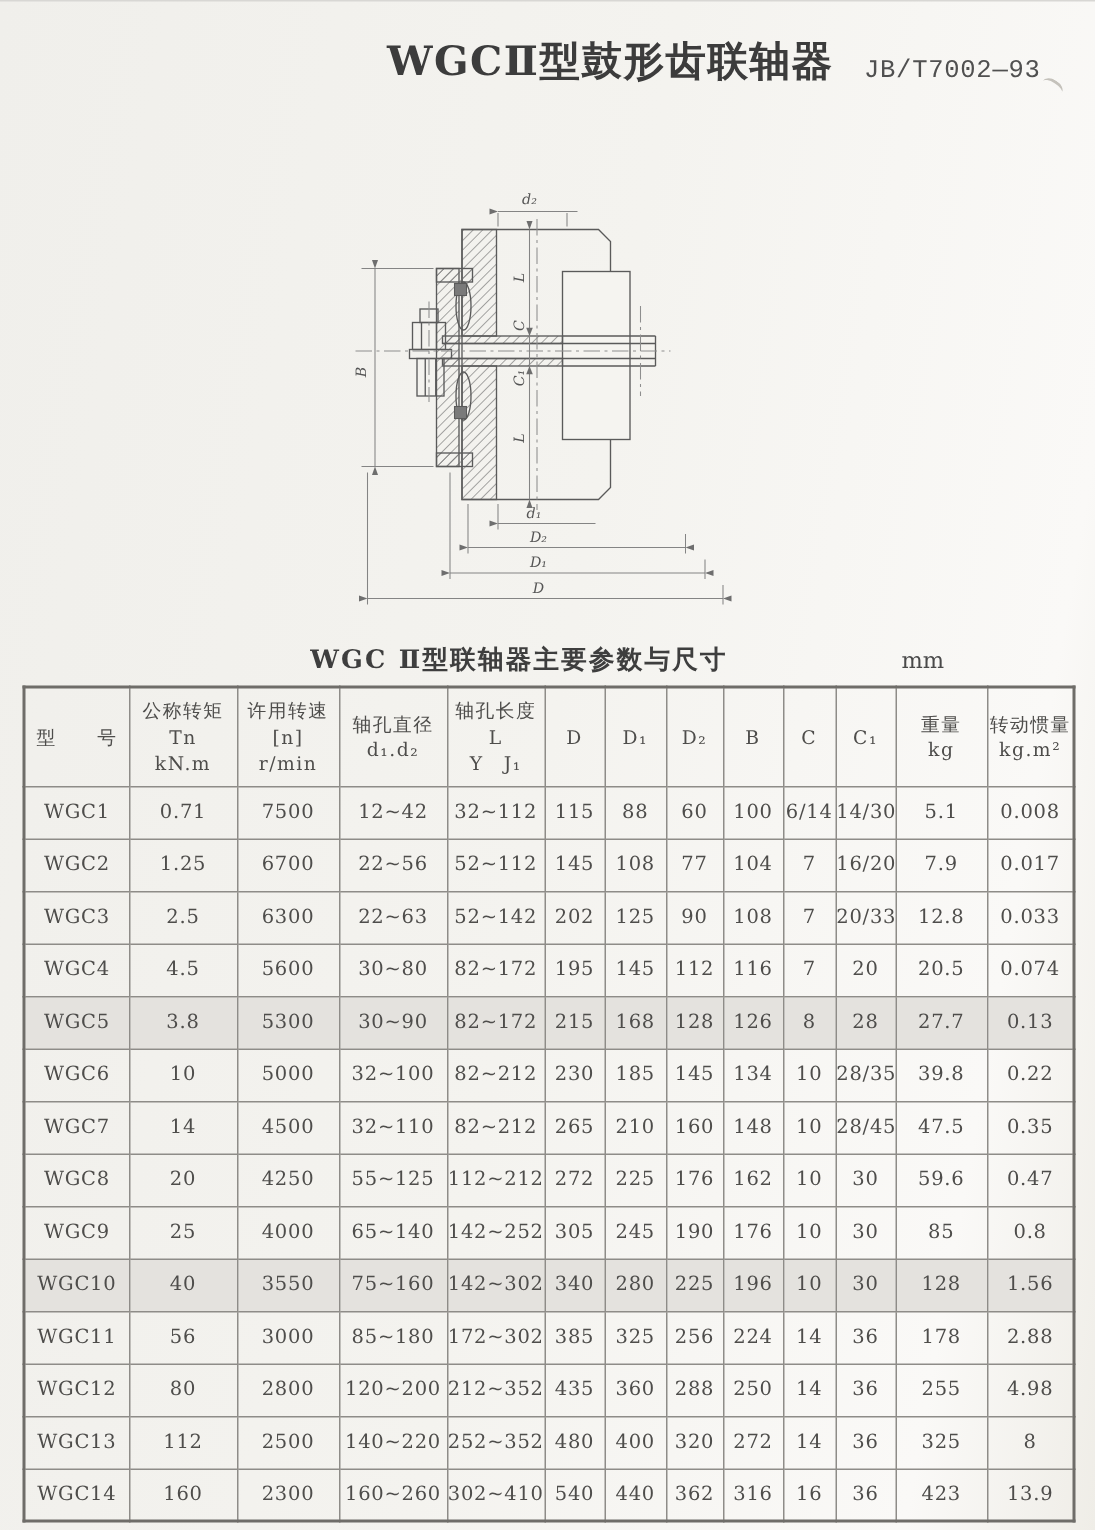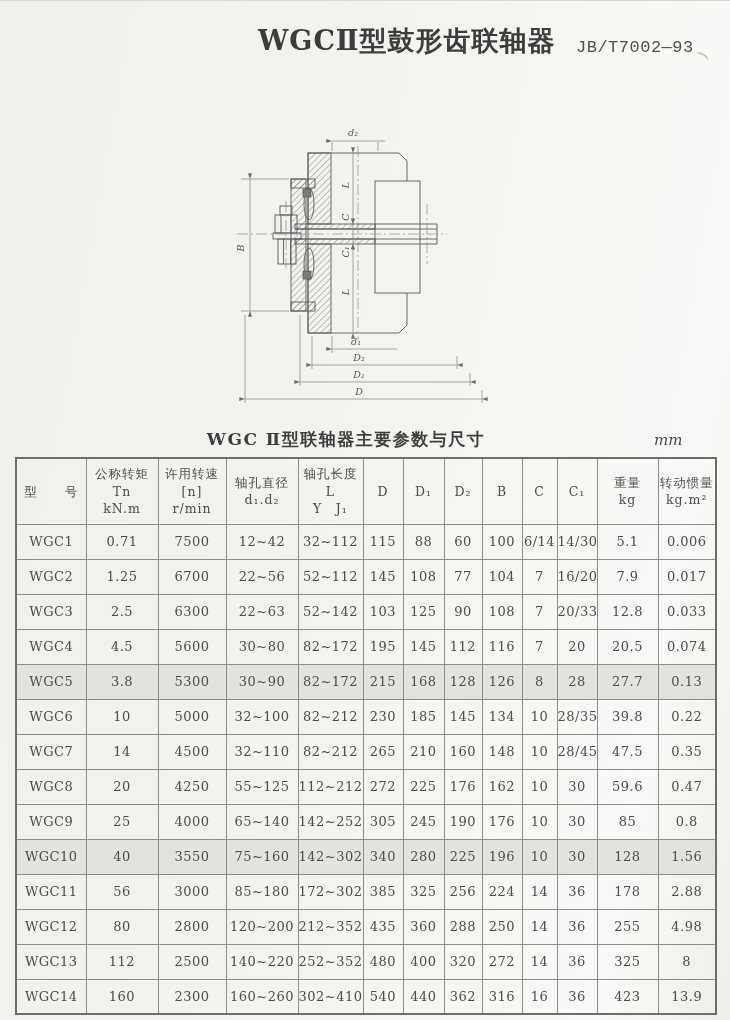--- a/index.html
+++ b/index.html
@@ -12,21 +12,21 @@
   .doc-title{ position:absolute; top:22px; left:258px; font-size:27px; font-weight:700;
     letter-spacing:1px; color:#3c3c3c; white-space:nowrap; }
   .standard{ position:absolute; top:37px; left:576px; font-size:17px; color:#505050; letter-spacing:.5px;font-family:Liberation Mono, monospace; }
   .intro{ position:absolute; top:80px; left:52px; font-size:16.5px; letter-spacing:.9px;
     white-space:nowrap; color:#424242; }
   .corner-mark{ position:absolute; top:52px; left:694px; width:15px; height:10px;
     border-top:2px solid #bcb9b2; border-radius:50%; transform:rotate(32deg); opacity:.85; }
   .diagram{ position:absolute; top:115px; left:225px; width:290px; height:300px; }
   .table-caption{ position:absolute; top:427px; left:0; width:692px; text-align:center;
     font-size:17px; font-weight:700; letter-spacing:1.5px; color:#3e3e3e; }
-  .unit{ position:absolute; top:430px; left:654px; font-size:15px; color:#4a4a4a;font-style:italic; }
+  .unit{ position:absolute; top:430px; left:601px; font-size:15px; color:#4a4a4a; }
   table.params{ position:absolute; top:456px; left:15px; width:700px; border-collapse:collapse;
     table-layout:fixed; border:2px solid #6f6d69; }
   .params th,.params td{ border:1px solid #8e8c88; text-align:center; vertical-align:middle;
     color:#4e4d4b; font-weight:400; overflow:hidden; }
   .params thead tr{ height:66px; }
   .params tbody tr{ height:35px; }
   .params th{ font-size:12.5px; line-height:1.38; letter-spacing:1px; }
   .params th .hlines{ display:block; white-space:pre-line; }
   .params td{ font-size:13px; letter-spacing:.5px; }
   .params tbody tr.shaded{ background:#e4e2de; }
@@ -219,21 +219,21 @@
       <td>7500</td>
       <td>12~42</td>
       <td>32~112</td>
       <td>115</td>
       <td>88</td>
       <td>60</td>
       <td>100</td>
       <td>6/14</td>
       <td>14/30</td>
       <td>5.1</td>
-      <td>0.006</td>
+      <td>0.008</td>
     </tr>
 
     <tr>
       <td>WGC2</td>
       <td>1.25</td>
       <td>6700</td>
       <td>22~56</td>
       <td>52~112</td>
       <td>145</td>
       <td>108</td>
@@ -244,21 +244,21 @@
       <td>7.9</td>
       <td>0.017</td>
     </tr>
 
     <tr>
       <td>WGC3</td>
       <td>2.5</td>
       <td>6300</td>
       <td>22~63</td>
       <td>52~142</td>
-      <td>103</td>
+      <td>202</td>
       <td>125</td>
       <td>90</td>
       <td>108</td>
       <td>7</td>
       <td>20/33</td>
       <td>12.8</td>
       <td>0.033</td>
     </tr>
 
     <tr>

